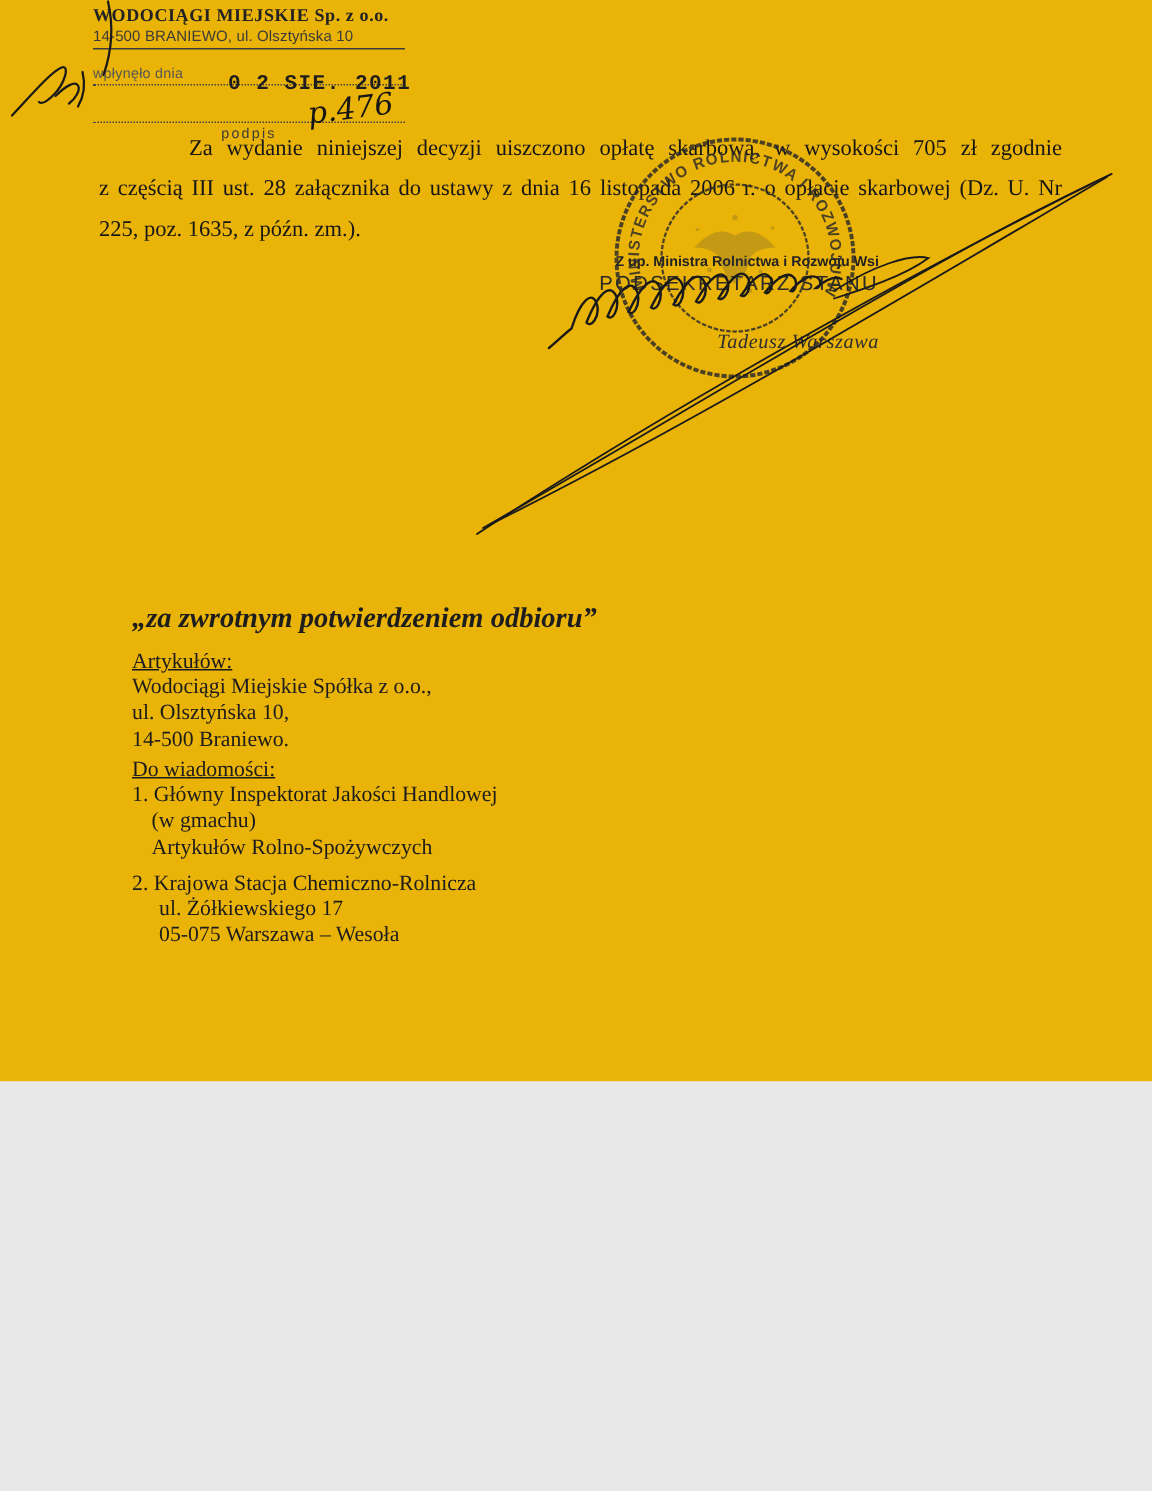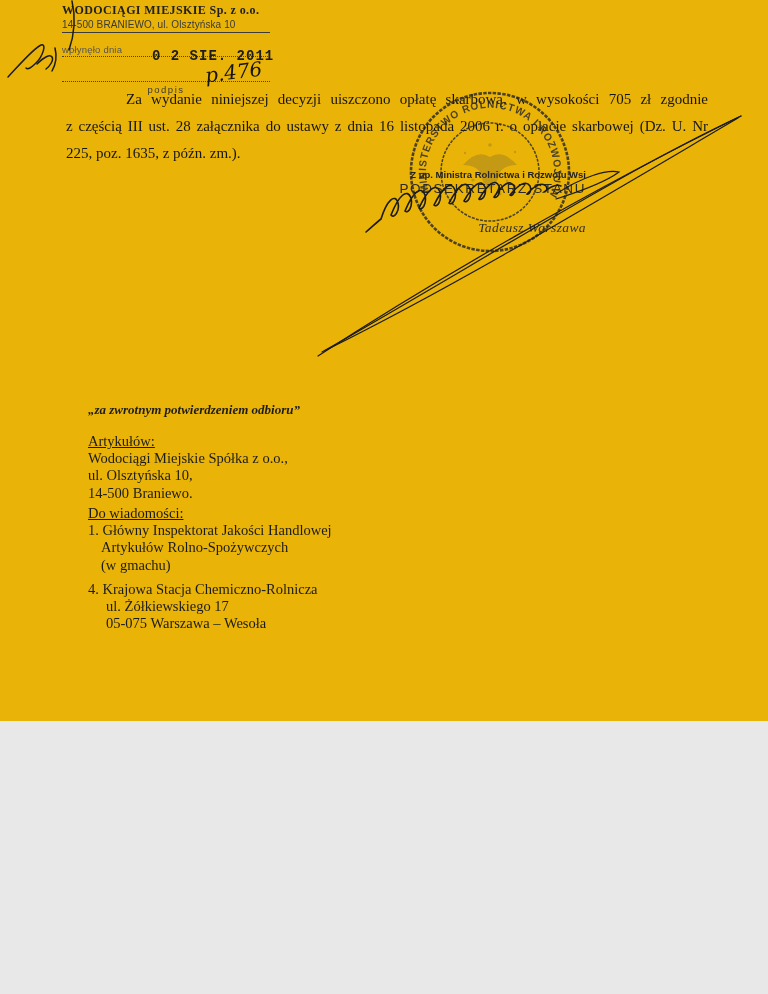--- a/index.html
+++ b/index.html
@@ -66,21 +66,21 @@
   }
   .sig-name{
     font-style:italic;font-size:13.5px;color:#2e2e2e;margin-top:24px;
     letter-spacing:.4px;
   }
   
   .ink-overlay{position:absolute;left:0;top:0;z-index:5;pointer-events:none;}
   
   .delivery-note{
     position:absolute;left:88px;top:402px;
-    font-style:italic;font-weight:bold;font-size:13px;color:#1d1d1d;
+    font-style:italic;font-weight:bold;font-size:19px;color:#1d1d1d;
   }
   .addr-block{position:absolute;left:88px;font-size:14.5px;line-height:17.2px;}
   .recipients{top:433px;}
   .cc{top:505px;}
   .u{text-decoration:underline;}
   .ind13{padding-left:13px;}
   .ind18{padding-left:18px;}
   .gap{height:7px;}
 </style>
 </head>
@@ -139,24 +139,24 @@
   <div class="addr-block recipients">
     <div class="u">Artykułów:</div>
     <div>Wodociągi Miejskie Spółka z o.o.,</div>
     <div>ul. Olsztyńska 10,</div>
     <div>14-500 Braniewo.</div>
   </div>
 
   <div class="addr-block cc">
     <div class="u">Do wiadomości:</div>
     <div>1. Główny Inspektorat Jakości Handlowej</div>
+    <div class="ind13">(w gmachu)</div>
     <div class="ind13">Artykułów Rolno-Spożywczych</div>
-    <div class="ind13">(w gmachu)</div>
     <div class="gap"></div>
-    <div>4. Krajowa Stacja Chemiczno-Rolnicza</div>
+    <div>2. Krajowa Stacja Chemiczno-Rolnicza</div>
     <div class="ind18">ul. Żółkiewskiego 17</div>
     <div class="ind18">05-075 Warszawa – Wesoła</div>
   </div>
 
   <svg class="ink-overlay" width="768" height="994" viewBox="0 0 768 994">
     <g fill="none" stroke="#1a1a1a" stroke-linecap="round">
 
       <g stroke-width="1.2">
         <path d="M 318 356 C 430 283 590 190 741 116"></path>
         <path d="M 322 352 C 480 262 625 170 741 116"></path>

